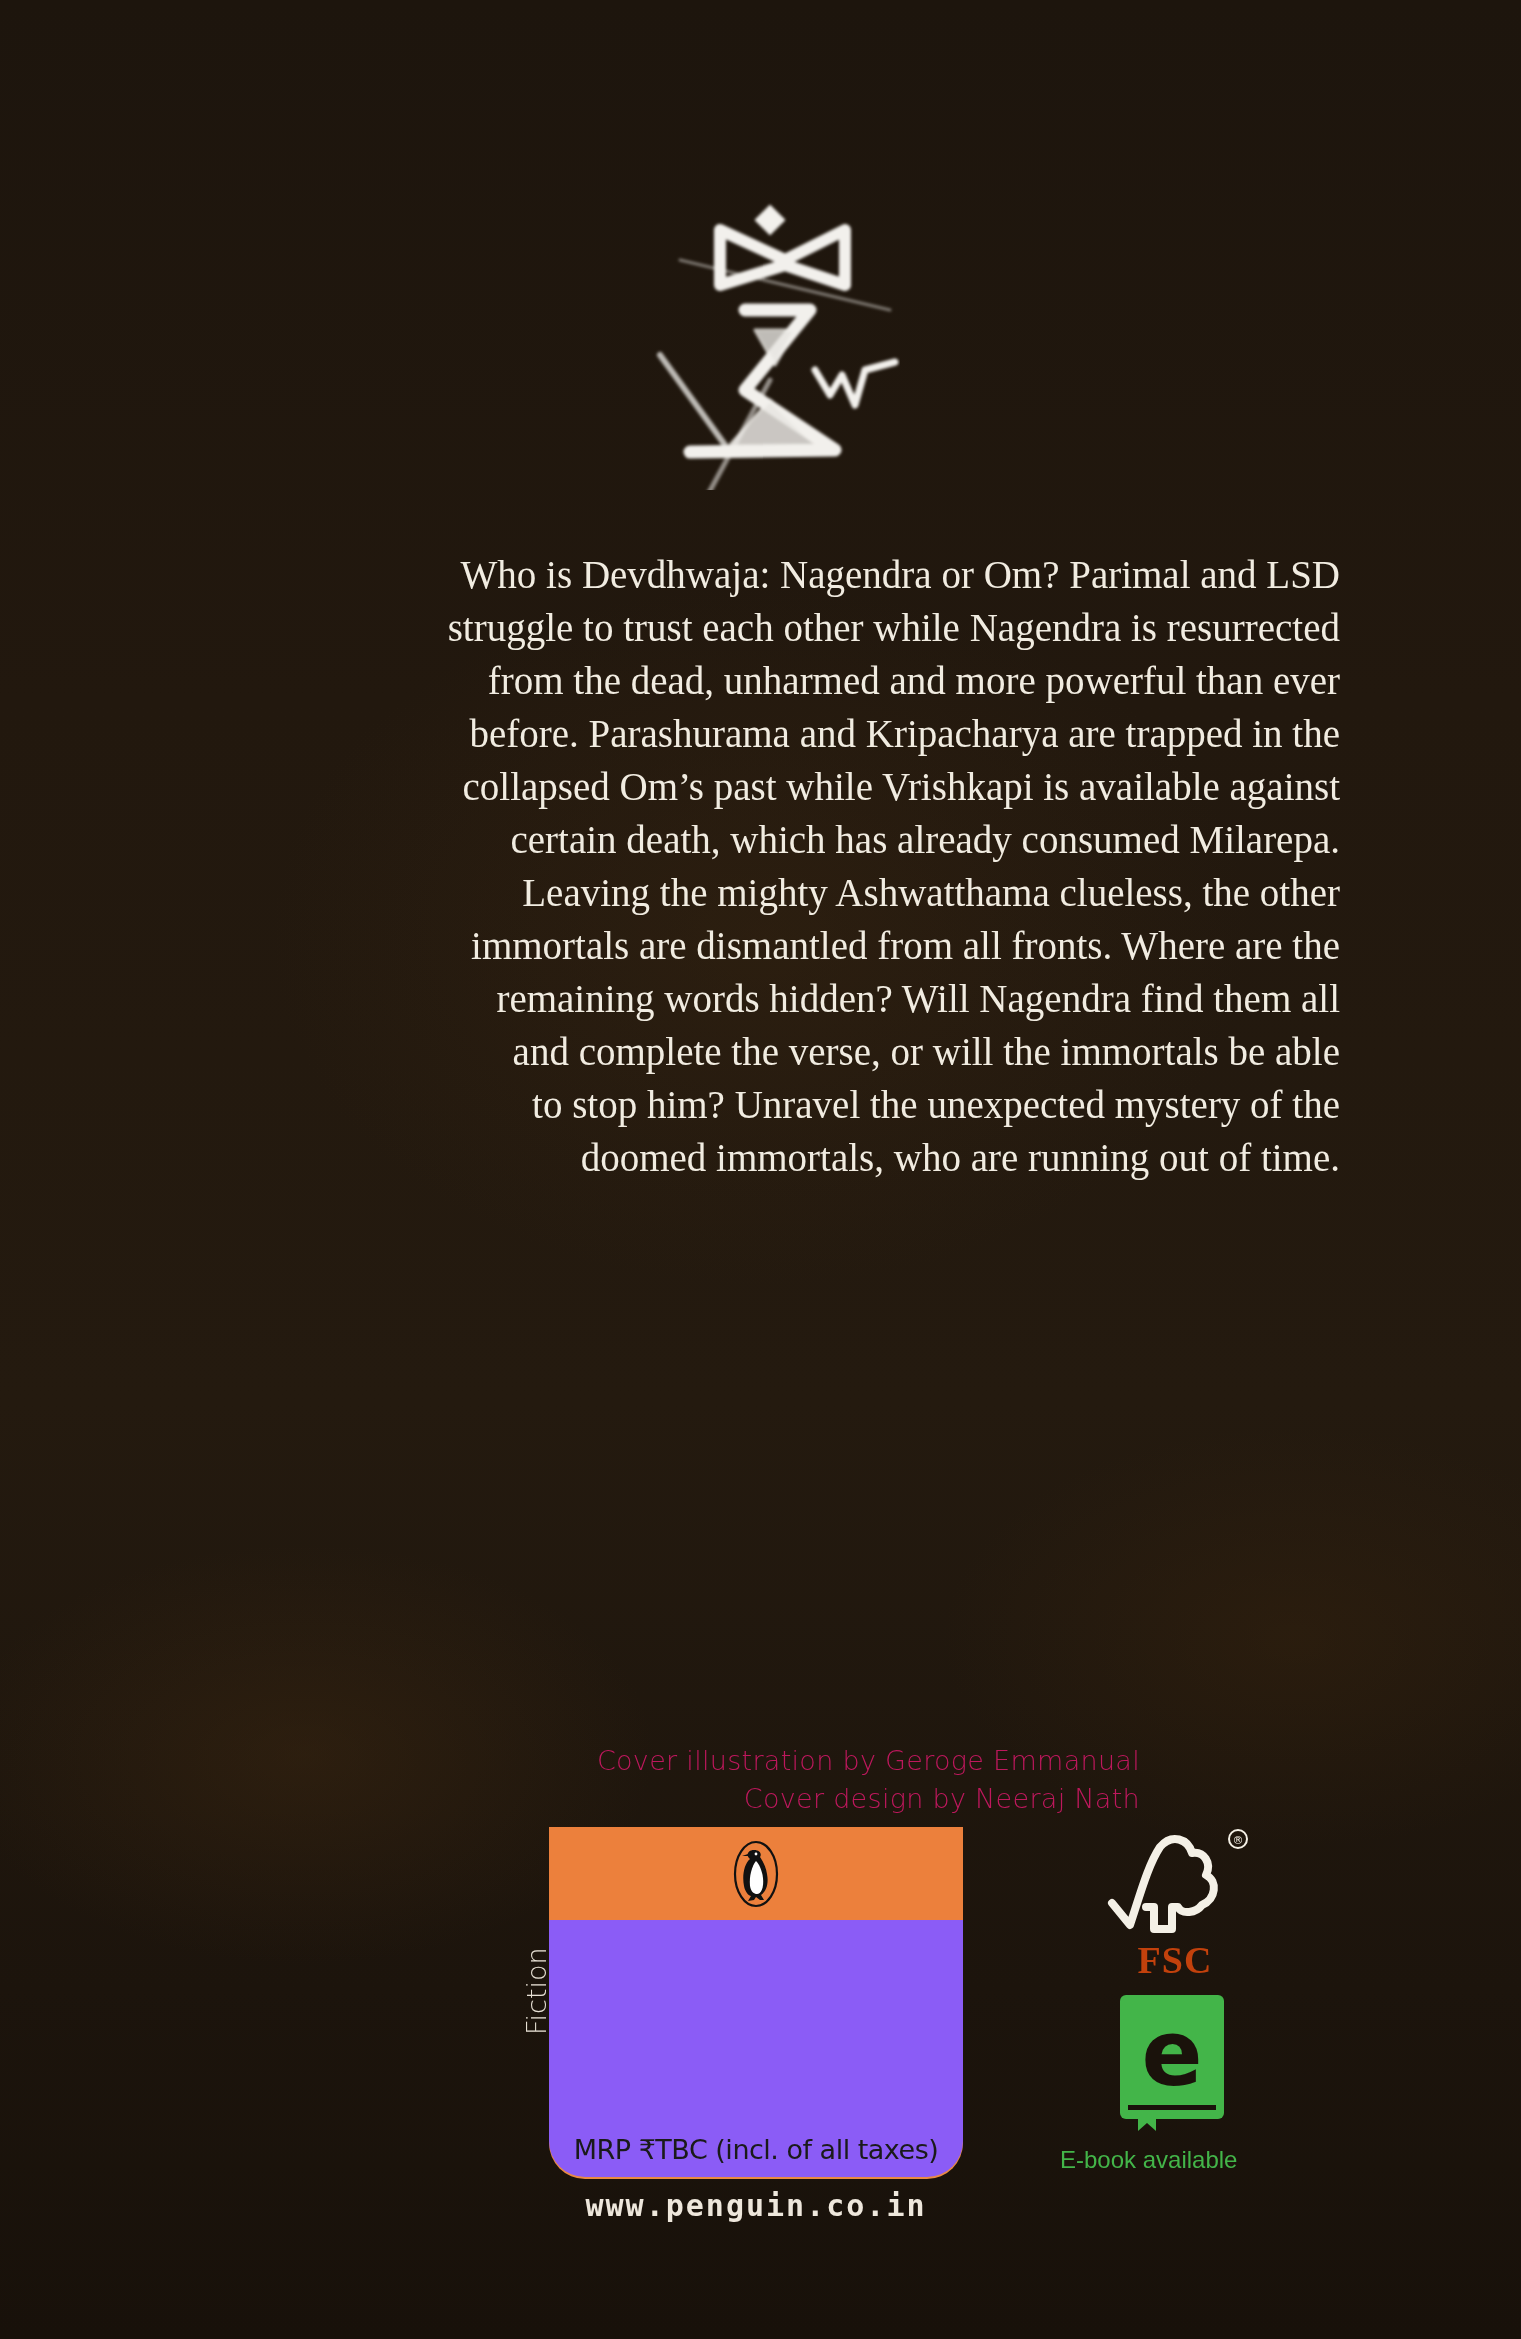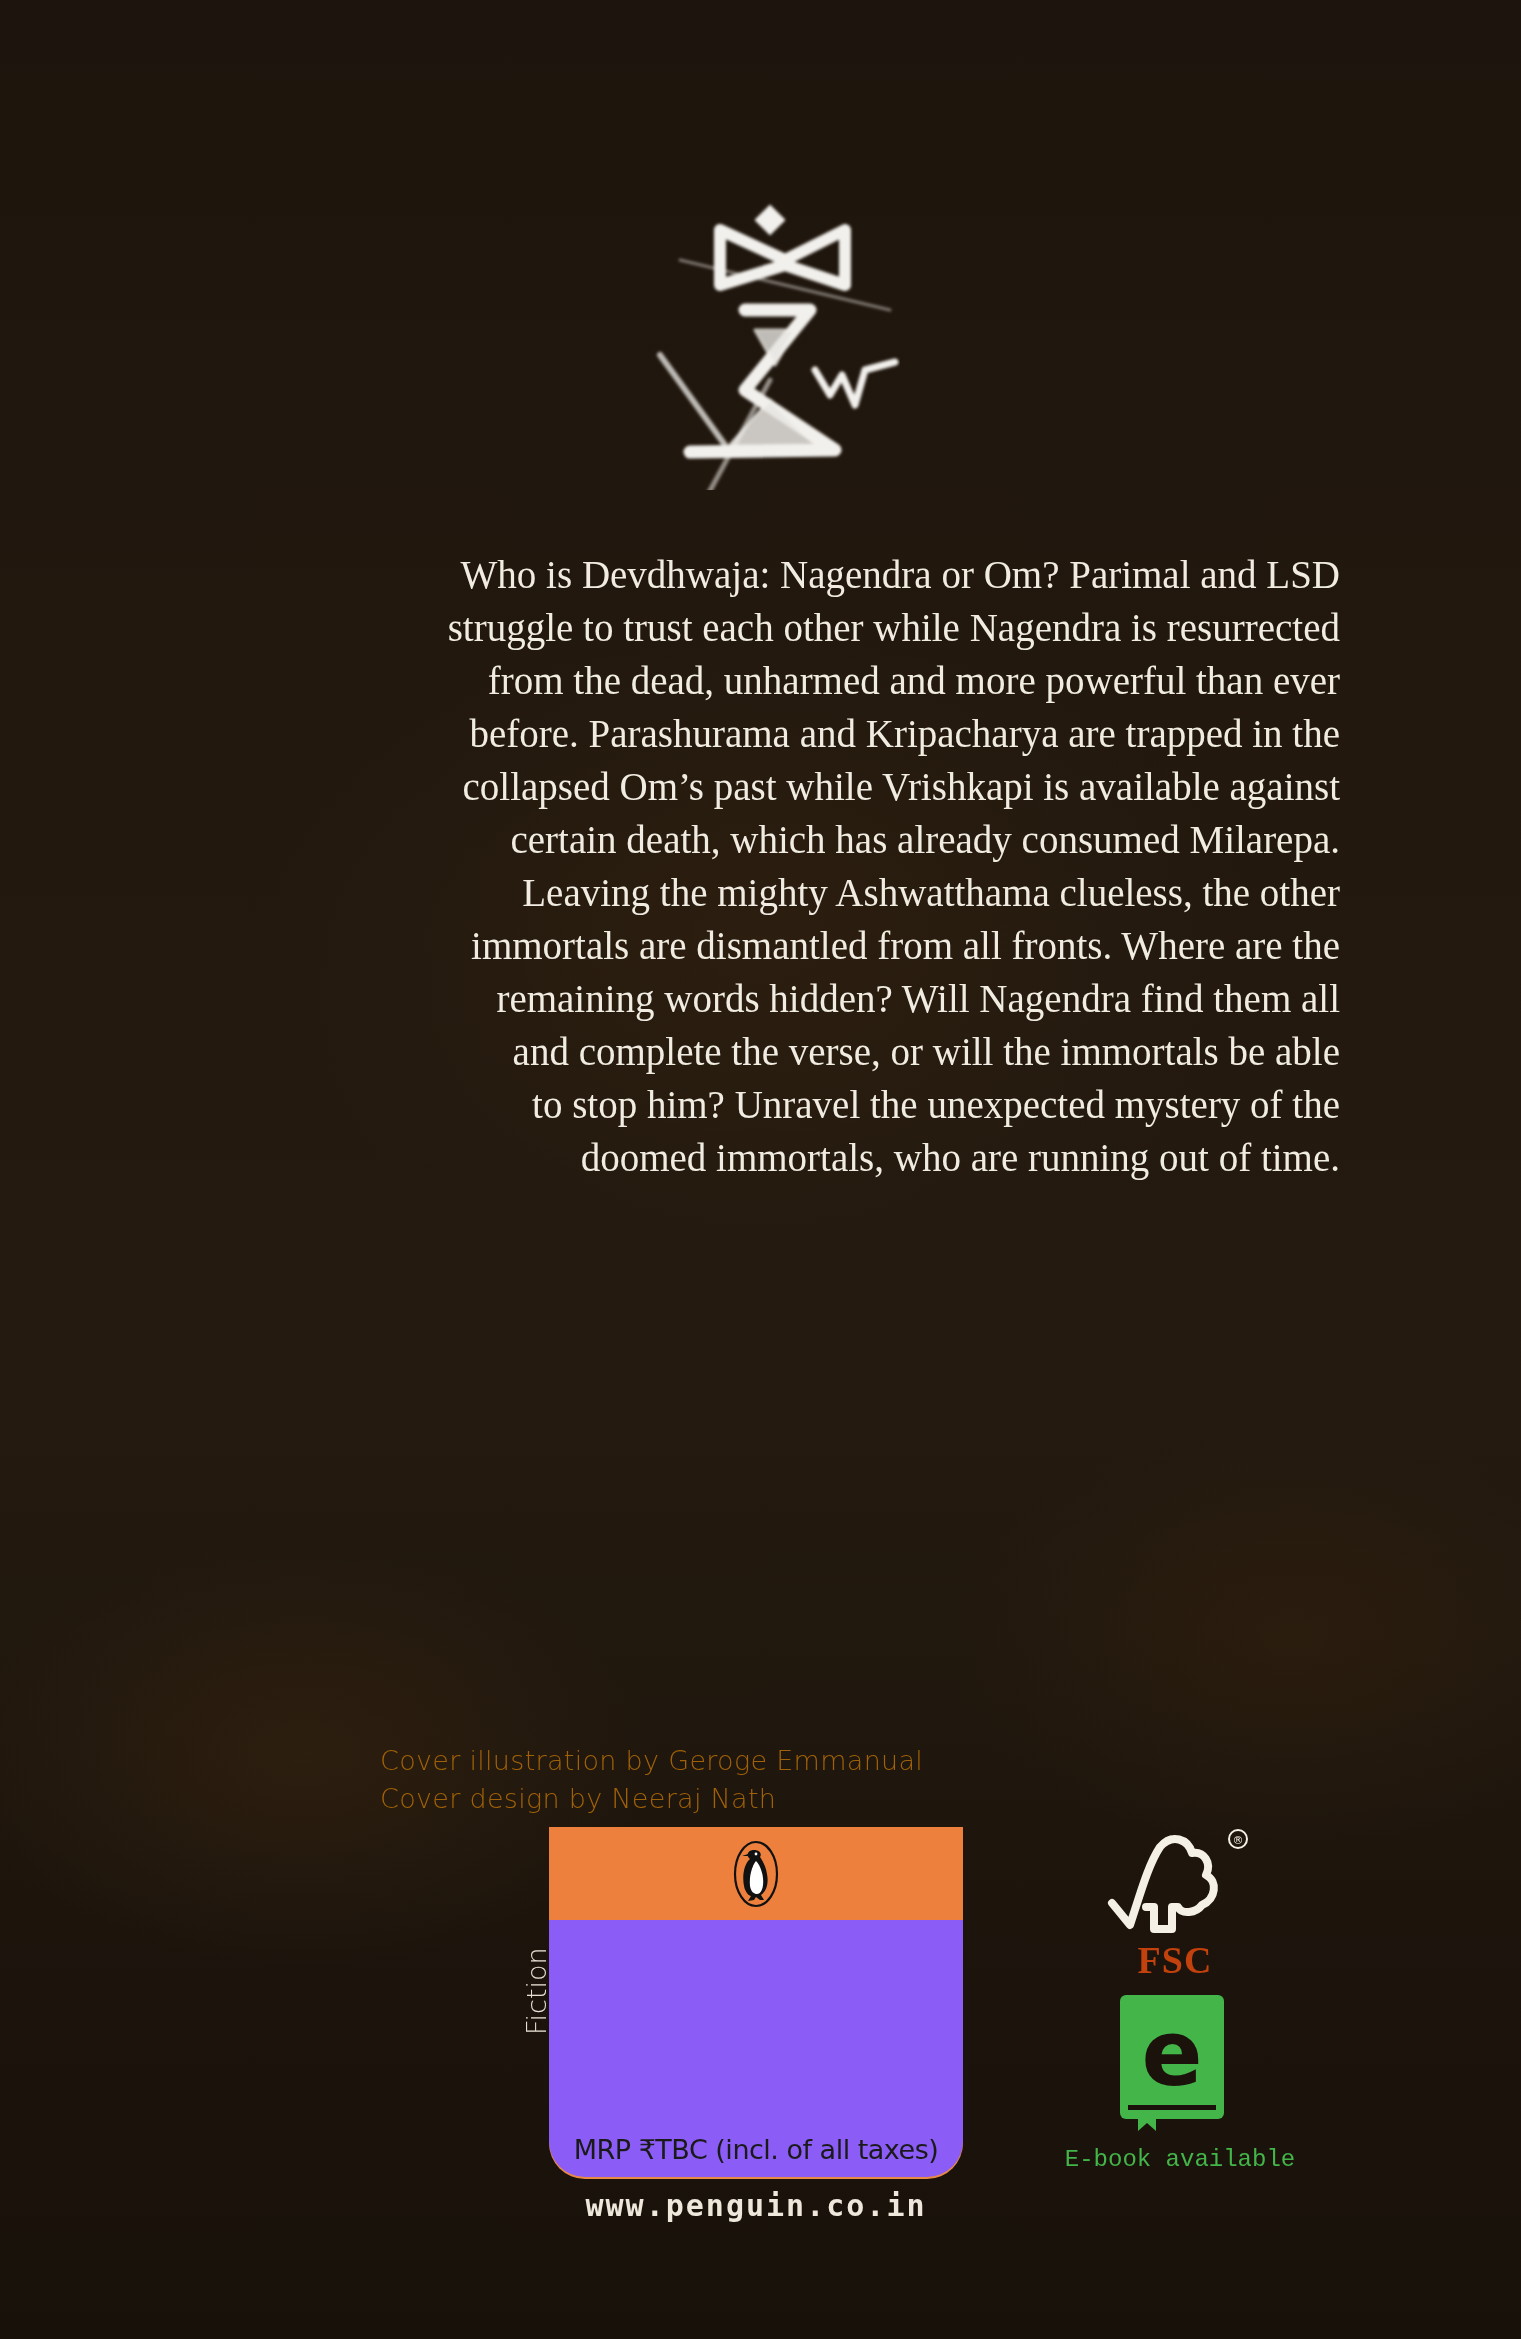--- a/index.html
+++ b/index.html
@@ -13,22 +13,22 @@
     font-family: "Liberation Serif", serif;
   }
   .symbol { position:absolute; left:620px; top:180px; width:280px; height:310px; }
   .blurb {
     position:absolute; left:180px; top:548px; width:1160px;
     text-align:right; color:#f1ece1;
     font-family:"Liberation Serif", serif; font-size:39px; line-height:53px;
   }
   .blurb .line { display:block; white-space:nowrap; }
   .credits {
-    position:absolute; left:380px; top:1742px; width:760px; text-align:left;
-    color:#a16207; font-family:"DejaVu Sans", sans-serif; font-weight:200;
+    position:absolute; left:380px; top:1742px; width:760px; text-align:right;
+    color:#be185d; font-family:"DejaVu Sans", sans-serif; font-weight:200;
     font-size:27px; line-height:38px; letter-spacing:0.3px;
   }
   .credits .line { display:block; }
   .price-box {
     position:absolute; left:549px; top:1827px; width:414px; height:350px;
     background:#8b5cf6; border-radius:0 0 36px 36px; overflow:hidden;
     box-shadow: 0 2px 0 #e98a44;
   }
   .price-box .header {
     position:absolute; left:0; top:0; width:100%; height:93px; background:#ec803c;
@@ -47,22 +47,22 @@
     position:absolute; left:549px; top:2188px; width:414px; text-align:center;
     color:#eee7dc; font-family:"DejaVu Sans Mono", monospace; font-weight:bold; font-size:30px; letter-spacing:2px;
   }
   .fsc { position:absolute; left:1100px; top:1825px; width:150px; height:155px; }
   .fsc-label {
     position:absolute; left:1100px; top:1938px; width:150px; text-align:center;
     color:#c2410c; font-family:"Liberation Serif", serif; font-weight:bold; font-size:38px; letter-spacing:1px;
   }
   .ebook { position:absolute; left:1118px; top:1993px; width:112px; height:140px; }
   .ebook-label {
-    position:absolute; left:1060px; top:2146px; width:240px; text-align:center;
-    color:#43b549; font-family:Liberation Mono, monospace; font-size:24px;
+    position:absolute; left:1060px; top:2146px; width:240px; text-align:left;
+    color:#43b549; font-family:Liberation Sans, sans-serif; font-size:24px;
   }
 </style>
 </head>
 <body>
 
 <svg class="symbol" viewBox="0 0 280 310">
   <defs>
     <filter id="chalk" x="-20%" y="-20%" width="140%" height="140%">
       <feGaussianBlur stdDeviation="1.6"></feGaussianBlur>
     </filter>

